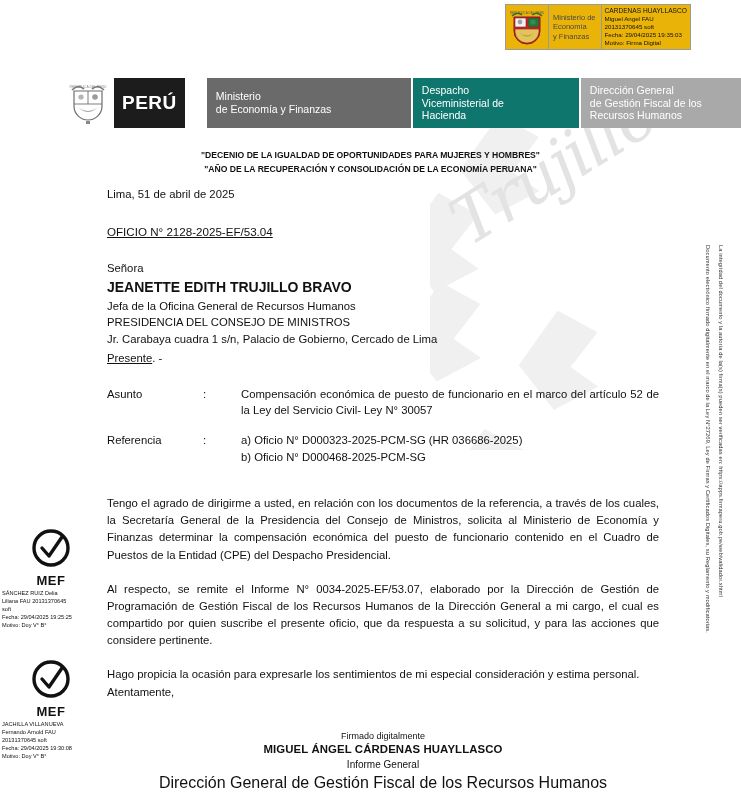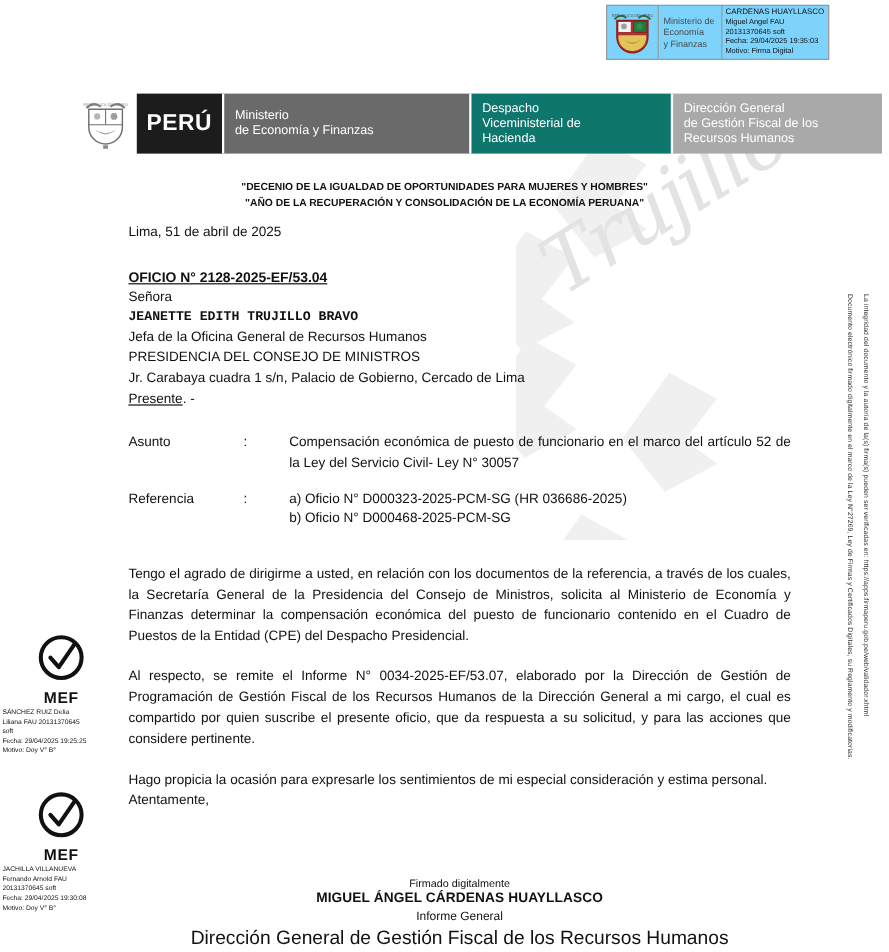--- a/index.html
+++ b/index.html
@@ -46,21 +46,21 @@
   }
 
   
   .topstamp {
     position: absolute;
     top: 4px;
     left: 505px;
     display: flex;
     align-items: stretch;
     border: 1px solid #9a9a9a;
-    background: #7dd3fc;
+    background: #eab308;
     height: 44px;
     z-index: 5;
   }
   .topstamp-logo {
     display: flex;
     align-items: center;
     padding: 2px 4px;
     border-right: 1px solid #9a9a9a;
   }
   .topstamp-min {
@@ -109,21 +109,21 @@
     line-height: 1.22;
   }
   .seg-peru {
     background: #1c1c1c;
     font-size: 19px;
     font-weight: 700;
     justify-content: center;
     padding: 4px 8px;
     letter-spacing: .5px;
   }
-  .seg-min  { background: #6a6a6a; width: 186px; }
+  .seg-min  { background: #6a6a6a; width: 186px; margin-left: 20px; }
   .seg-desp { background: #0f766e; width: 148px; }
   .seg-dir  { background: #a9a9a9; width: 156px; border-right: none; }
 
   
   .slogan {
     position: absolute;
     top: 148px;
     left: 0;
     width: 741px;
     text-align: center;
@@ -140,26 +140,27 @@
     top: 186px;
     left: 107px;
     width: 552px;
     z-index: 3;
     font-size: 11.3px;
     line-height: 1.5;
     color: #111;
   }
   .city-date { margin-bottom: 20px; }
   .oficio {
-    font-weight: 700;
+    font-weight: 400;
     text-decoration: underline;
+    margin-bottom: 20px;
     font-size: 11.6px;
   }
   .addr-line { line-height: 1.48; }
-  .addr-name { font-weight: 700; font-size: 11px; font-family: Liberation Mono, monospace; }
+  .addr-name { font-weight: 700; font-size: 14px; }
   .presente { margin-top: 2px; }
   .presente u { text-decoration: underline; text-align: center; }
 
   .field-table {
     margin-top: 19px;
     width: 100%;
     border-collapse: collapse;
   }
   .field-table td {
     vertical-align: top;

